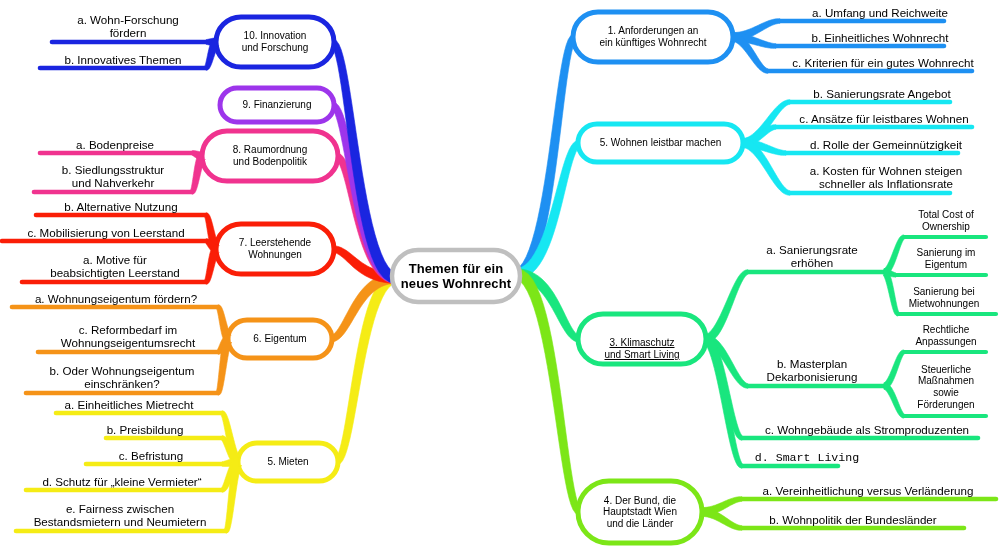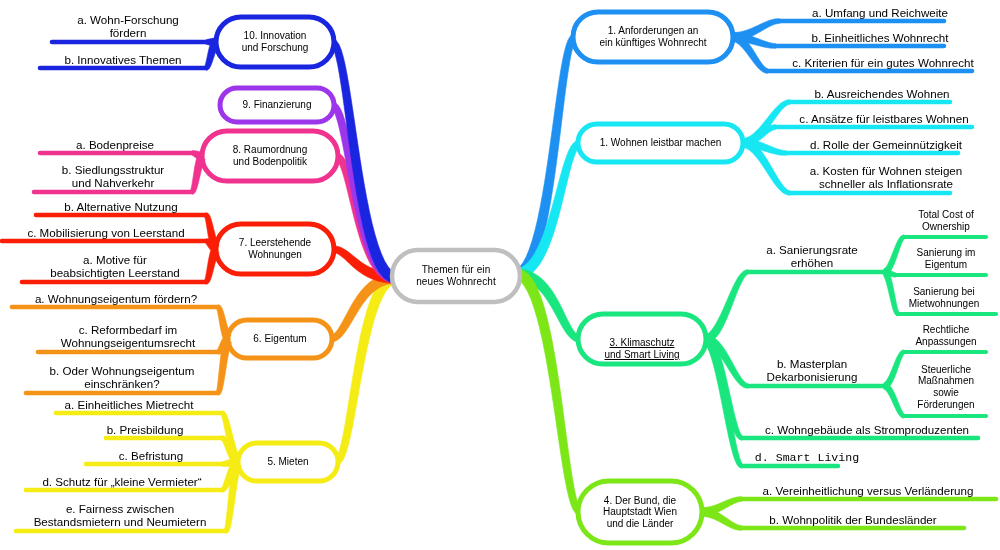--- a/index.html
+++ b/index.html
@@ -25,22 +25,22 @@
   .node-label {
     position: absolute;
     box-sizing: border-box;
     text-align: center;
     color: #000000;
     line-height: 1.16;
     white-space: pre-line;
     pointer-events: auto;
   }
   .node-central {
-    font-weight: normal;
-    font-size: 10px;
+    font-weight: bold;
+    font-size: 13px;
     letter-spacing: 0.1px;
   }
   .node-main {
     font-size: 10px;
   }
   .node-leaf {
     font-size: 11.6px;
   }
   .node-sub {
     font-size: 10px;
@@ -140,22 +140,22 @@
       <path d="M40,68 L206,68" fill="none" stroke="#1a25e0" stroke-width="4.6" stroke-linecap="round" stroke-linejoin="round"></path>
     </svg>
   <div id="mindmap-labels">
       <div class="node-label node-central" style="left: 392px; top: 250px; width: 128px; height: 52px; display: flex; align-items: center; justify-content: center;">Themen für ein
 neues Wohnrecht</div>
       <div class="node-label node-main" style="left: 573px; top: 12px; width: 160px; height: 50px; display: flex; align-items: center; justify-content: center;">1.  Anforderungen an
 ein künftiges Wohnrecht</div>
       <div class="node-label node-leaf" style="left: 780px; top: 4px; width: 200px; height: 17px; display: flex; align-items: center; justify-content: center;">a. Umfang und Reichweite</div>
       <div class="node-label node-leaf" style="left: 780px; top: 29px; width: 200px; height: 17px; display: flex; align-items: center; justify-content: center;">b. Einheitliches Wohnrecht</div>
       <div class="node-label node-leaf" style="left: 768px; top: 54px; width: 230px; height: 17px; display: flex; align-items: center; justify-content: center;">c. Kriterien für ein gutes Wohnrecht</div>
-      <div class="node-label node-main" style="left: 578px; top: 124px; width: 165px; height: 38px; display: flex; align-items: center; justify-content: center;">1. Wohnen leistbar machen</div>
-      <div class="node-label node-leaf" style="left: 782px; top: 85px; width: 200px; height: 17px; display: flex; align-items: center; justify-content: center;">b. Ausreichendes Wohnen</div>
+      <div class="node-label node-main" style="left: 578px; top: 124px; width: 165px; height: 38px; display: flex; align-items: center; justify-content: center;">5. Wohnen leistbar machen</div>
+      <div class="node-label node-leaf" style="left: 782px; top: 85px; width: 200px; height: 17px; display: flex; align-items: center; justify-content: center;">b. Sanierungsrate Angebot</div>
       <div class="node-label node-leaf" style="left: 776px; top: 110px; width: 216px; height: 17px; display: flex; align-items: center; justify-content: center;">c. Ansätze für leistbares Wohnen</div>
       <div class="node-label node-leaf" style="left: 786px; top: 136px; width: 200px; height: 17px; display: flex; align-items: center; justify-content: center;">d. Rolle der Gemeinnützigkeit</div>
       <div class="node-label node-leaf" style="left: 790px; top: 161px; width: 192px; height: 32px; display: flex; align-items: center; justify-content: center;">a. Kosten für Wohnen steigen
 schneller als Inflationsrate</div>
       <div class="node-label node-main" style="left: 578px; top: 324px; width: 128px; height: 50px; display: flex; align-items: center; justify-content: center; text-decoration: underline;">3. Klimaschutz
 und Smart Living</div>
       <div class="node-label node-leaf" style="left: 748px; top: 240px; width: 128px; height: 32px; display: flex; align-items: center; justify-content: center;">a. Sanierungsrate
 erhöhen</div>
       <div class="node-label node-sub" style="left: 896px; top: 205px; width: 100px; height: 32px; display: flex; align-items: center; justify-content: center;">Total Cost of
 Ownership</div>

